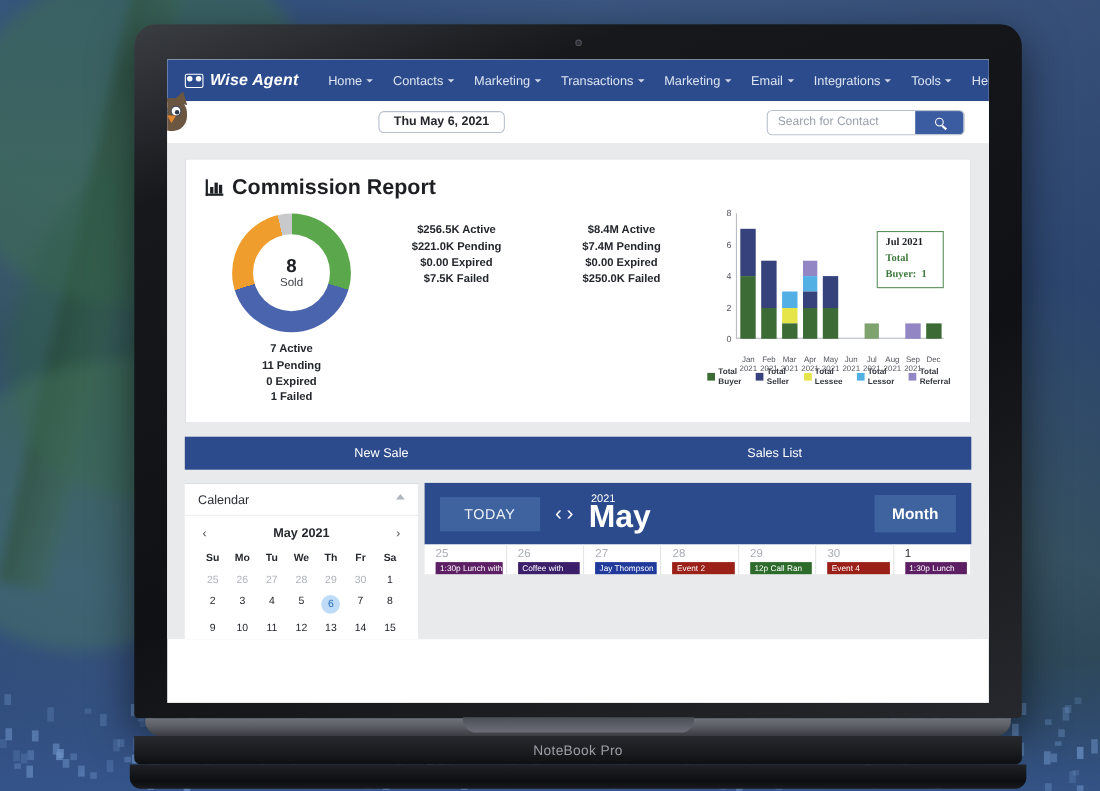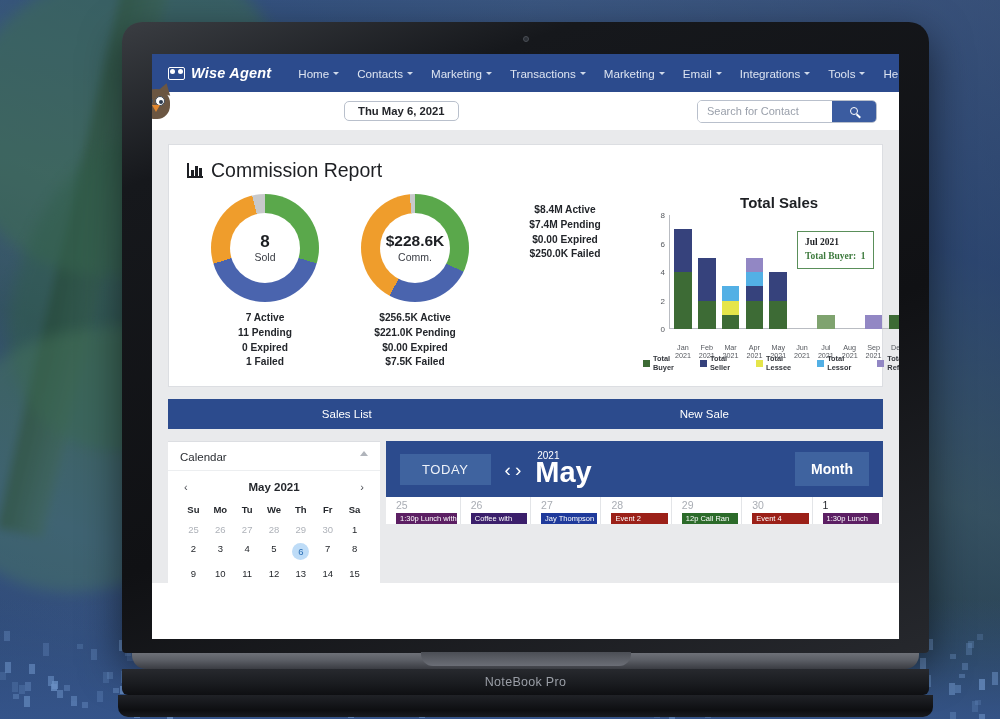--- a/index.html
+++ b/index.html
@@ -173,21 +173,21 @@
   }
 
   
   .content { background:#e9eaec; padding:14px 16px 0 16px; }
   .card {
     background:#fff; border:1px solid #dcdee2; padding:14px 18px 14px 18px;
     position:relative;
   }
   .card-head { display:flex; align-items:flex-start; }
   .card-title {
-    font-size:19.5px; color:#1d1f23; font-weight:normal;
+    font-size:19.5px; color:#1d1f23; font-weight:bold;
     display:flex; align-items:center; gap:8px;
   }
   .chart-glyph {
     width:16px; height:15px; border-left:2px solid #1d1f23; border-bottom:2px solid #1d1f23;
     position:relative; flex:none;
   }
   .chart-glyph i {
     position:absolute; bottom:0; width:3px; background:#1d1f23;
   }
   .chart-glyph i:nth-child(1){left:2px;height:6px;}
@@ -241,21 +241,21 @@
   .bar { width:74%; display:flex; flex-direction:column-reverse; }
   .seg { width:100%; }
   .xlabels { position:absolute; left:2px; right:0; bottom:-16px; display:flex; }
   .xlab { flex:1; text-align:center; font-size:7.2px; color:#55585e; line-height:1.2; }
   .tooltip {
     position:absolute; left:128px; top:16px; background:#fff; border:1px solid #5a8f5a;
     padding:3px 7px 4px 7px; font-size:9px; line-height:1.5; z-index:3;
   }
   .tt-title { color:#1d1f23; font-weight:bold; font-family:"Liberation Serif", serif; font-size:9.5px;}
   .tt-row { color:#3d7a3d; font-weight:bold; font-family:"Liberation Serif", serif; font-size:9.5px;}
-  .legend { display:flex; justify-content:flex-start; gap:26px; margin-top:9px; }
+  .legend { display:flex; justify-content:flex-start; gap:13px; margin-top:9px; }
   .lg { display:flex; align-items:center; gap:3px; font-size:7.4px; font-weight:bold; color:#34373d; }
   .sw { width:7px;height:7px; flex:none; }
 
   .actionbar {
     background:#2c4b8d; height:30px; display:flex; margin-top:12px;
   }
   .action {
     flex:1; display:flex; align-items:center; justify-content:center;
     color:#fff; font-size:11.5px; cursor:pointer;
   }
@@ -651,45 +651,38 @@
                     </div>
                   </div>
                   <div class="dlist">
                     <div>7 Active</div>
                     <div>11 Pending</div>
                     <div>0 Expired</div>
                     <div>1 Failed</div>
                   </div>
                 </div>
                 <div class="donutbox">
-                  <div class="donut" style="background: conic-gradient(rgb(90, 168, 75) 0deg, rgb(90, 168, 75) 116.28deg, rgb(74, 100, 174) 116.28deg, rgb(74, 100, 174) 208.08deg, rgb(239, 157, 44) 208.08deg, rgb(239, 157, 44) 354.24deg, rgb(200, 201, 203) 354.24deg, rgb(200, 201, 203) 360deg);">
-                    <div class="hole">
-                      <div class="dval sm">$228.6K</div>
-                      <div class="dlab">Comm.</div>
-                    </div>
-                  </div>
                   <div class="dlist">
                     <div>$256.5K Active</div>
                     <div>$221.0K Pending</div>
                     <div>$0.00 Expired</div>
                     <div>$7.5K Failed</div>
                   </div>
                 </div>
                 <div class="donutbox">
                   <div class="dlist">
                     <div>$8.4M Active</div>
                     <div>$7.4M Pending</div>
                     <div>$0.00 Expired</div>
                     <div>$250.0K Failed</div>
                   </div>
                 </div>
               </div>
 
             <div class="barpanel">
-              <div class="bartitle">Total Sales</div>
               <div class="plot">
                 <div class="axisline-y"></div>
                 <div class="axisline-x"></div>
                 <div class="yaxis" id="yaxis">
                     <div class="ytick" style="top: 100%;">0</div>
                     <div class="ytick" style="top: 75%;">2</div>
                     <div class="ytick" style="top: 50%;">4</div>
                     <div class="ytick" style="top: 25%;">6</div>
                     <div class="ytick" style="top: 0%;">8</div>
                   </div>
@@ -789,22 +782,22 @@
                   <div class="lg">
                     <span class="sw" style="background: rgb(146, 135, 196);"></span>
                     <span>Total Referral</span>
                   </div>
                 </div>
             </div>
           </div>
         </div>
 
         <div class="actionbar" id="actionbar">
+            <div class="action">New Sale</div>
             <div class="action">Sales List</div>
-            <div class="action">New Sale</div>
           </div>
 
         <div class="calrow">
           <div class="calside">
             <div class="calside-head">
               <span>Calendar</span>
               <span class="collapse-caret"></span>
             </div>
             <div class="minical">
               <div class="mc-head">

